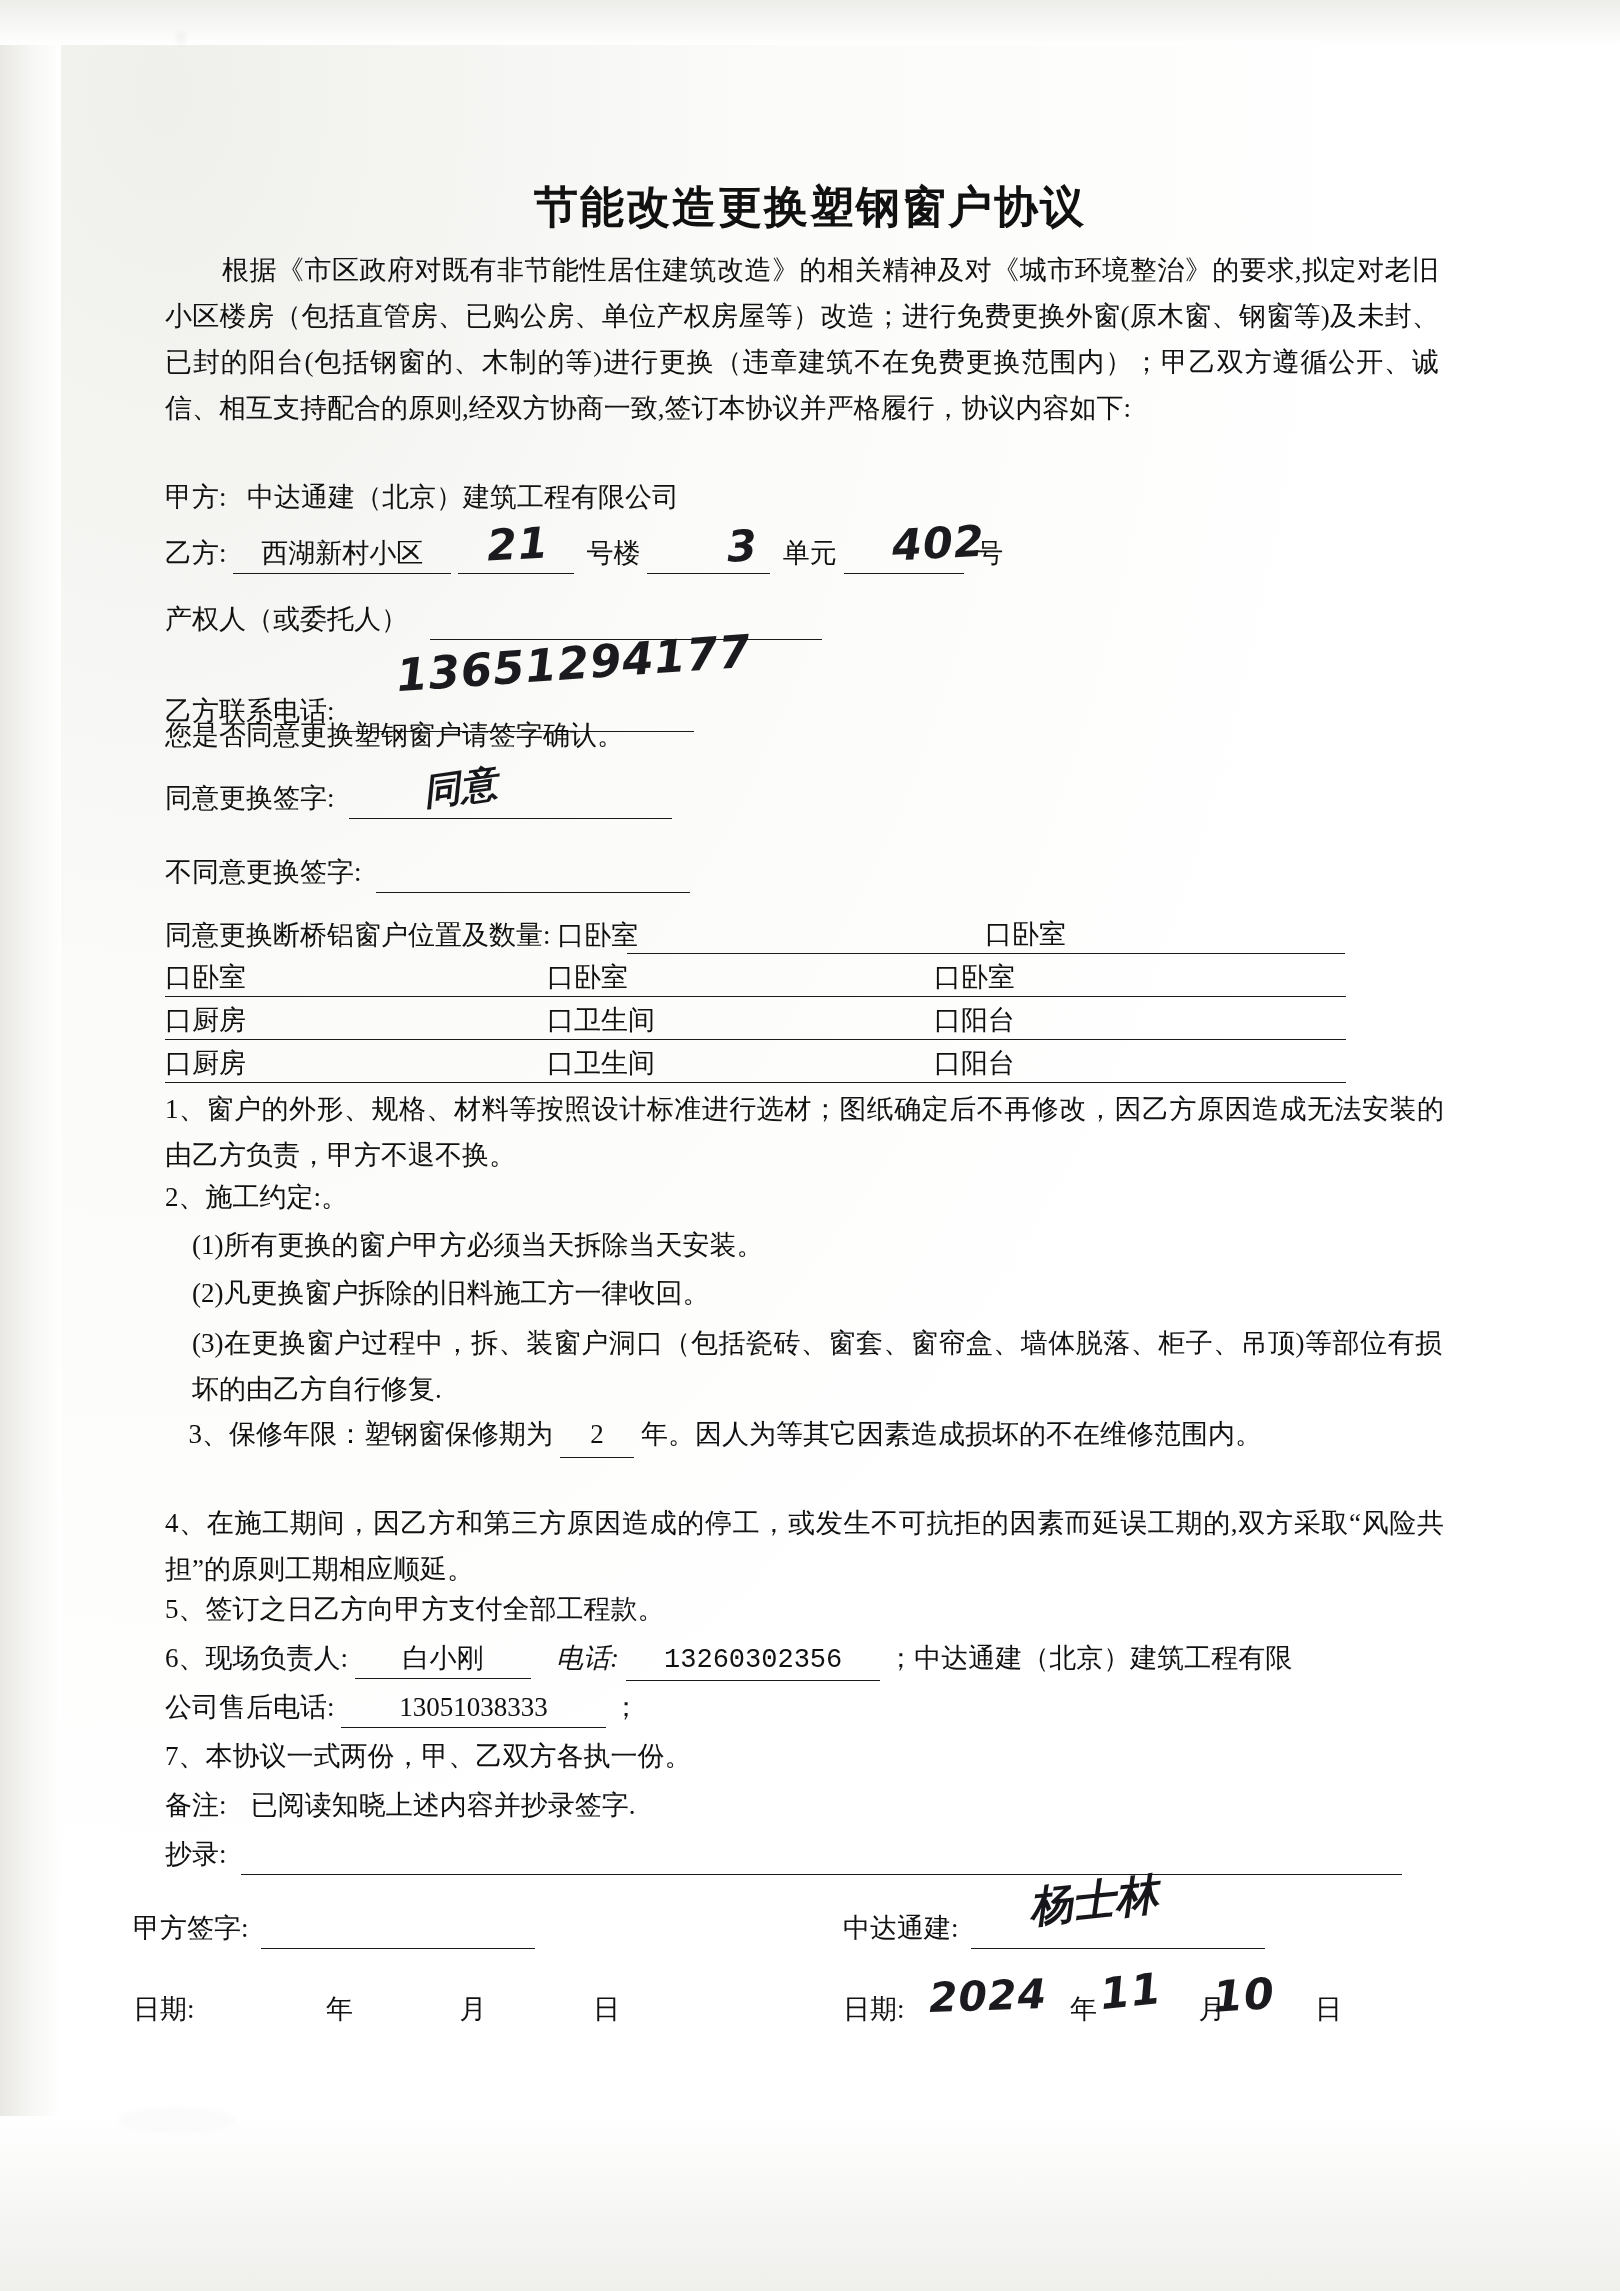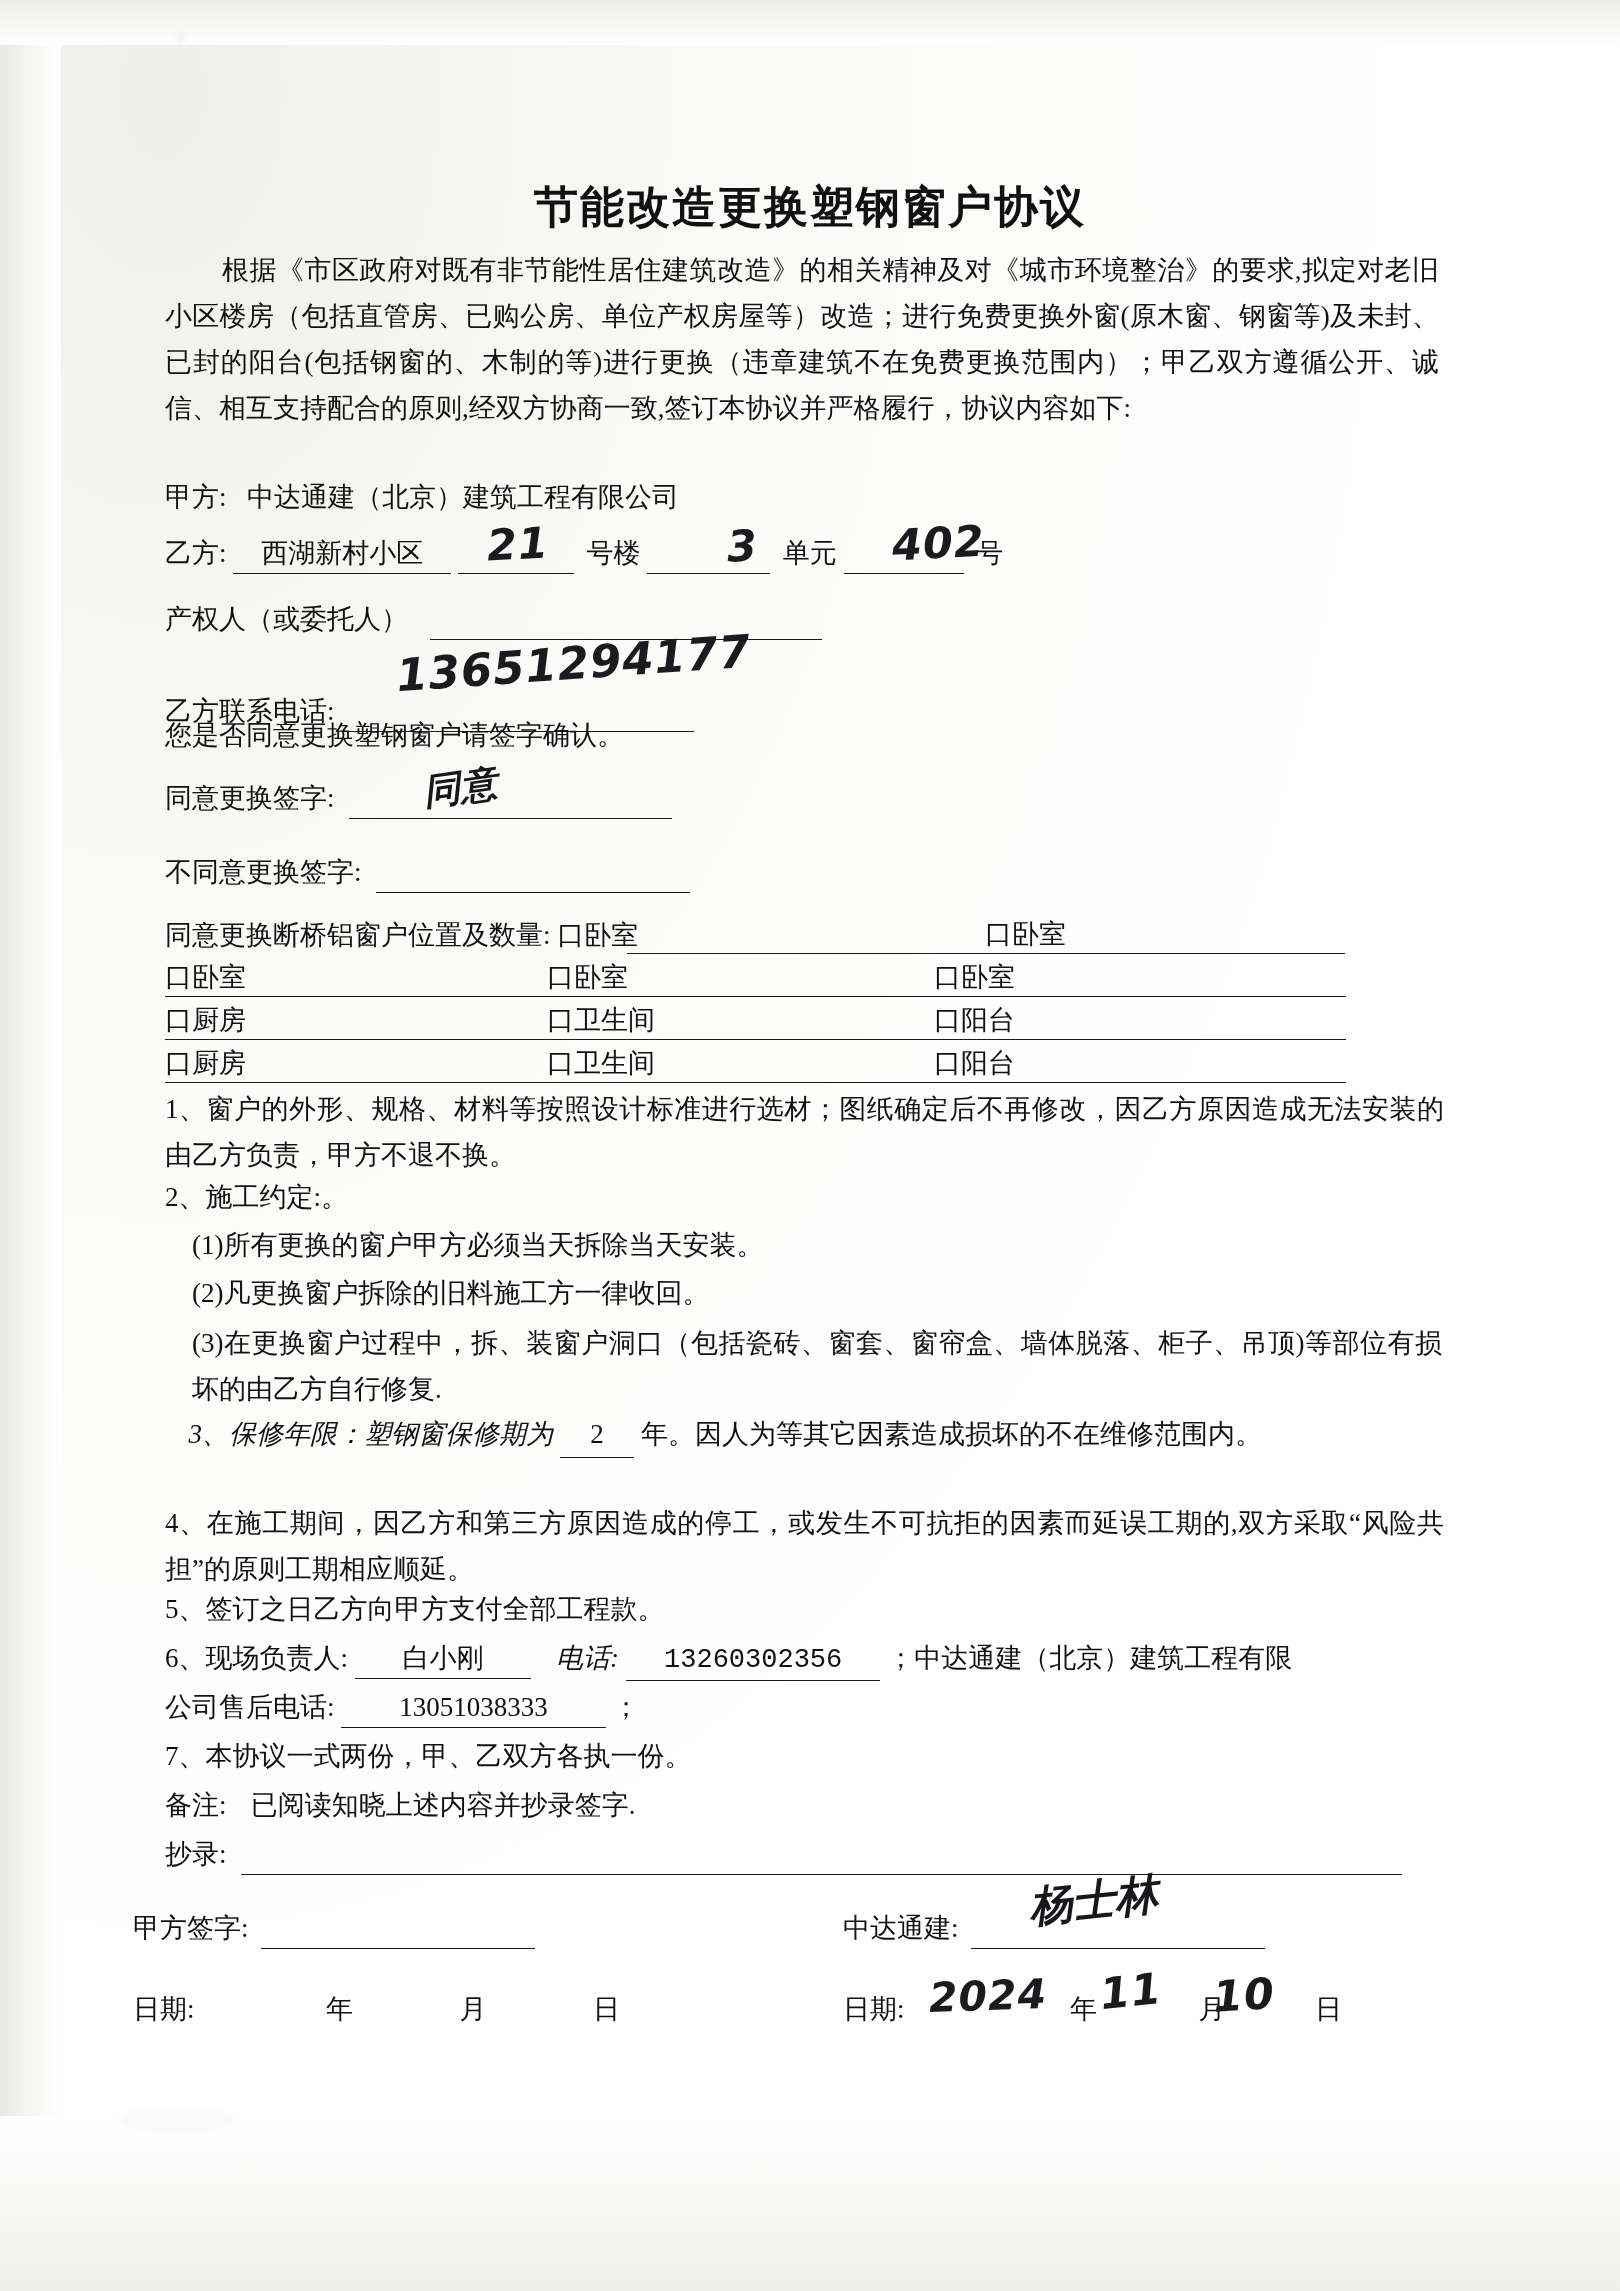--- a/index.html
+++ b/index.html
@@ -213,21 +213,21 @@
   </div>
   <div class="rule" style="left:165px; top:1082px; width:1181px;"></div>
 
   <div class="body-text" style="left:165px; top:1086px; width:1279px;">1、窗户的外形、规格、材料等按照设计标准进行选材；图纸确定后不再修改，因乙方原因造成无法安装的由乙方负责，甲方不退不换。</div>
   <div class="line" style="left:165px; top:1178px;">2、施工约定:。</div>
   <div class="line" style="left:192px; top:1226px;">(1)所有更换的窗户甲方必须当天拆除当天安装。</div>
   <div class="line" style="left:192px; top:1274px;">(2)凡更换窗户拆除的旧料施工方一律收回。</div>
   <div class="body-text" style="left:192px; top:1320px; width:1250px;">(3)在更换窗户过程中，拆、装窗户洞口（包括瓷砖、窗套、窗帘盒、墙体脱落、柜子、吊顶)等部位有损坏的由乙方自行修复.</div>
 
   <div class="body-text" style="left:165px; top:1411px; width:1279px;">
-    <span style="margin-left:23.5px;font-style:italic;">3、保修年限：塑钢窗保修期为</span>
+    <span style="margin-left:23.5px;">3、保修年限：塑钢窗保修期为</span>
     <span class="ul" style="min-width:59px; padding:0 7.8px;">2</span>
     <span>年。因人为等其它因素造成损坏的不在维修范围内。</span>
   </div>
 
   <div class="body-text" style="left:165px; top:1500px; width:1279px;">4、在施工期间，因乙方和第三方原因造成的停工，或发生不可抗拒的因素而延误工期的,双方采取“风险共担”的原则工期相应顺延。</div>
   <div class="line" style="left:165px; top:1590px;text-align:right;">5、签订之日乙方向甲方支付全部工程款。</div>
 
   <div class="line" style="left:165px; top:1639px;">
     <span>6、现场负责人:</span>
     <span class="ul" style="min-width:157px; padding:0 9.8px;">白小刚</span>

